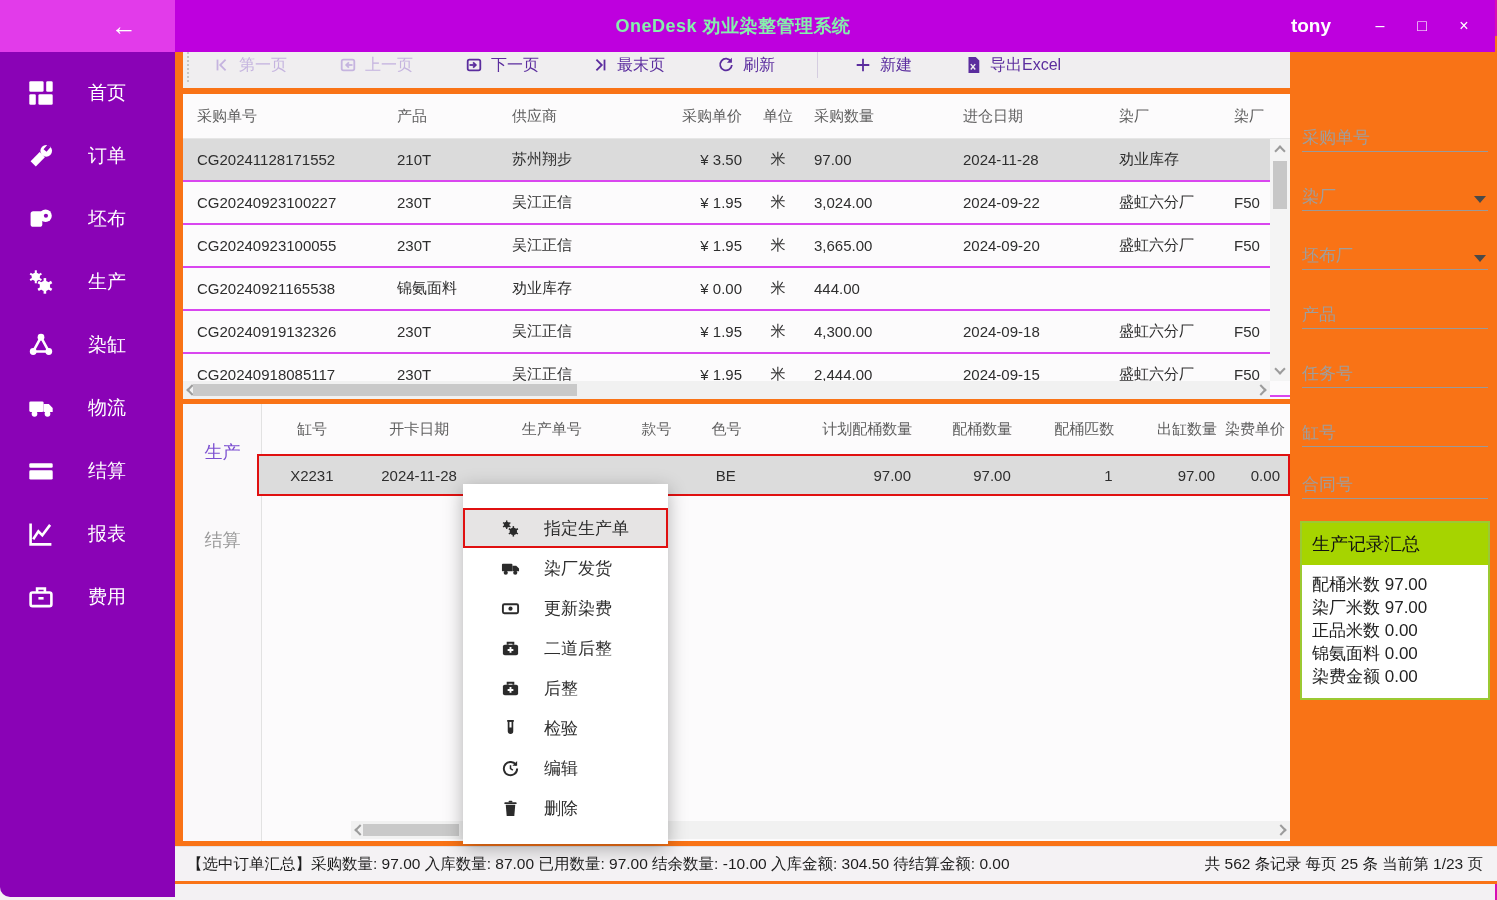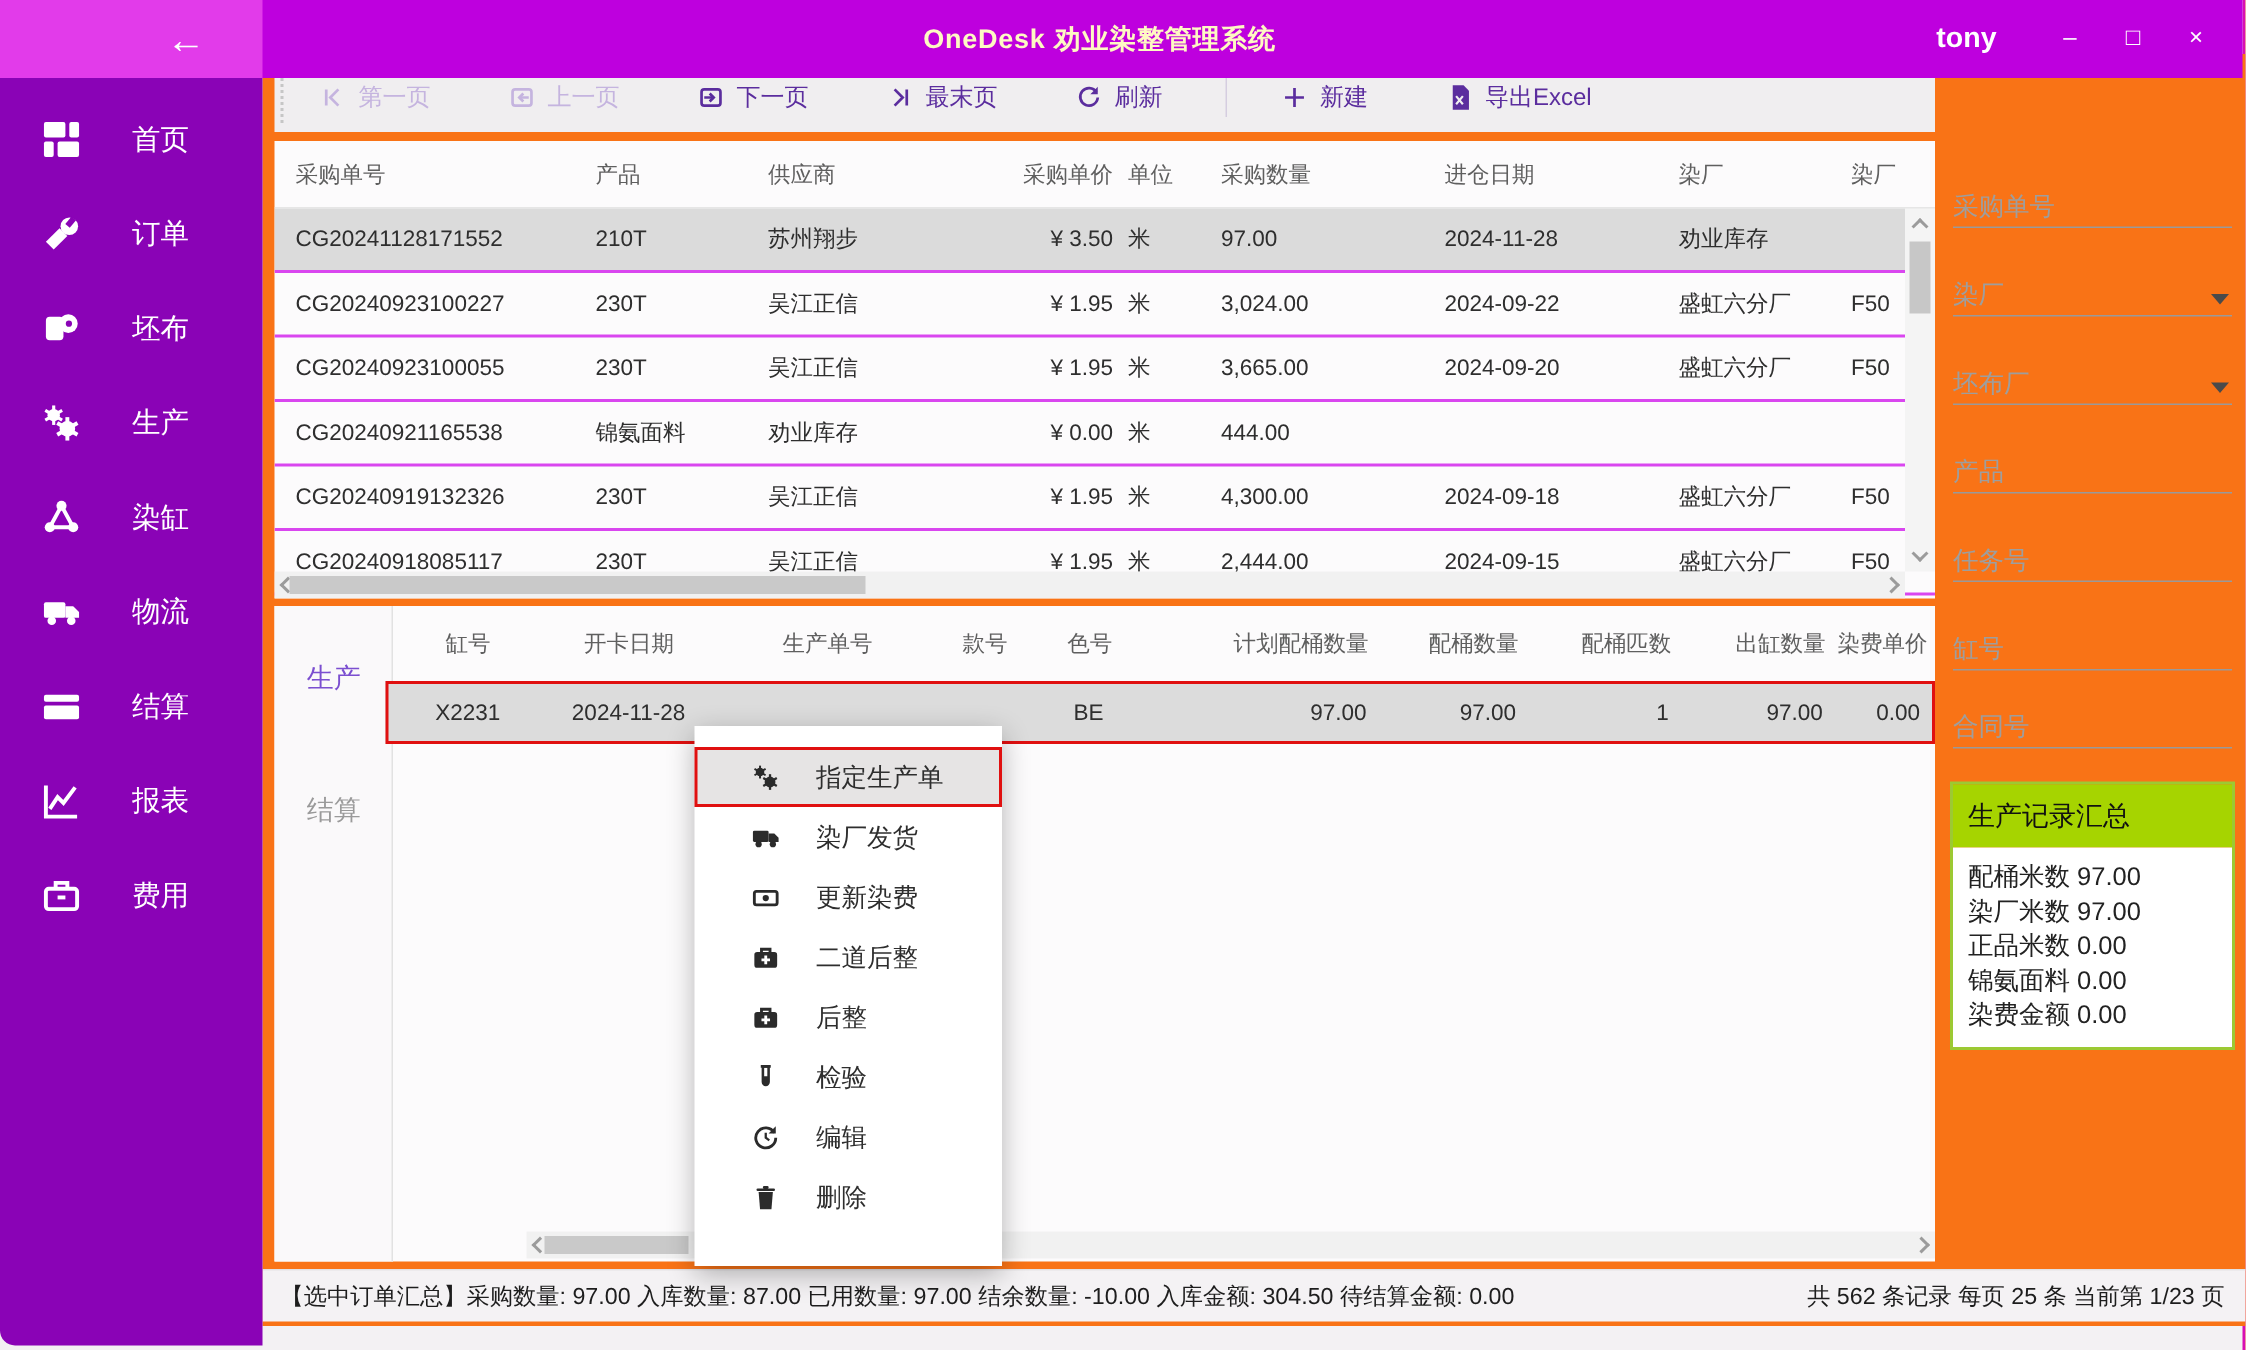--- a/index.html
+++ b/index.html
@@ -4,21 +4,21 @@
 <style>
   * { margin:0; padding:0; box-sizing:border-box; }
   html,body { width:1497px; height:900px; overflow:hidden; }
   body { font-family:"Liberation Sans","DejaVu Sans",sans-serif; font-size:15px; color:#2e2e2e; background:#f3f1f3; }
   .window { position:relative; width:1497px; height:900px; background:#f3f1f3; border-right:2px solid #d70fb4; }
 
   
   .titlebar { position:absolute; left:0; top:0; width:100%; height:52px; background:#be00de; display:flex; align-items:center; z-index:30; }
   .back-area { width:175px; height:52px; background:#e23bea; display:flex; align-items:center; justify-content:flex-end; padding-right:38px; }
   .back-arrow { color:#fff; font-size:26px; line-height:1; cursor:pointer; }
-  .tb-center { flex:1; text-align:center; color:#fef9c3; font-size:18px; font-weight:bold; letter-spacing:.5px; }
+  .tb-center { flex:1; text-align:center; color:#86efac; font-size:18px; font-weight:bold; letter-spacing:.5px; }
   .tb-right { display:flex; align-items:center; gap:0; padding-right:10px; }
   .tb-user { color:#fff; font-size:19px; font-weight:bold; margin-right:28px; }
   .win-btn { width:42px; height:52px; display:flex; align-items:center; justify-content:center; color:#fff; font-size:16px; cursor:pointer; }
 
   
   .sidebar { position:absolute; left:0; top:52px; width:175px; height:845px; background:#8a03b6; border-bottom-left-radius:10px; z-index:20; }
   .side-item { height:62px; display:flex; align-items:center; padding-left:26px; color:#fff; cursor:pointer; margin-top:1px; }
   .side-item:first-child { margin-top:10px; }
   .side-icon { width:30px; height:30px; display:flex; align-items:center; justify-content:center; }
   .side-icon svg { width:26px; height:26px; }
@@ -37,21 +37,21 @@
   .tool-btn .filled { fill:#5b2d9e; stroke:none; }
   .tool-sep { width:1px; height:26px; background:#d5cde0; margin:0 26px 0 0; }
 
   
   .ptable { position:absolute; left:8px; top:58px; width:1107px; height:305px; background:#fcfbfc; overflow:hidden; }
   .prow { display:flex; height:43px; align-items:center; border-bottom:2px solid #d946ef; padding-left:14px; }
   .phead { height:45px; color:#5f5f5f; border-bottom:1px solid #e6e6e6; }
   .prow.selected { background:#dbdbdb; }
   .pc { padding-right:10px; overflow:hidden; white-space:nowrap; }
   .c0{width:200px;} .c1{width:115px;} .c2{width:135px;} .c3{width:105px;text-align:right;}
-  .c4{width:62px;text-align:left;} .c5{width:125px;} .c6{width:180px;padding-left:24px;}
+  .c4{width:62px;text-align:center;} .c5{width:125px;} .c6{width:180px;padding-left:24px;}
   .c7{width:115px;} .c8{width:36px;padding-right:0;}
   
   .hscroll { position:absolute; left:0; right:20px; bottom:0; height:18px; background:#f1f1f1; }
   .hthumb { position:absolute; top:3px; height:12px; background:#c9c9c9; }
   .vscroll { position:absolute; right:0; top:45px; bottom:18px; width:20px; background:#f4f4f4; }
   .vthumb { position:absolute; left:3px; width:14px; background:#c7c7c7; }
   .chev { position:absolute; width:8px; height:8px; border-left:2px solid #9b9b9b; border-top:2px solid #9b9b9b; }
   .chev.up { transform:rotate(45deg); left:6px; top:8px; }
   .chev.down { transform:rotate(225deg); left:6px; bottom:8px; }
   .chev.left { transform:rotate(-45deg); left:5px; top:5px; }
@@ -66,21 +66,21 @@
   .larea { position:absolute; left:80px; top:0; right:0; bottom:0; }
   .lhead { display:flex; height:50px; align-items:center; color:#5f5f5f; padding-left:8px; }
   .lc { padding-right:8px; white-space:nowrap; overflow:hidden; text-align:center; }
   .d0{width:90px;} .d1{width:125px;} .d2{width:140px;} .d3{width:70px;} .d4{width:70px;}
   .d5{width:155px;text-align:right;} .d6{width:100px;text-align:right;} .d7{width:102px;text-align:right;}
   .d8{width:103px;text-align:right;} .d9{width:65px;text-align:right;}
   .lrow-selected { display:flex; align-items:center; height:42px; background:#dcdcdc; border:2px solid #e01010; margin-left:-6px; padding-left:12px; }
   .lhscroll { position:absolute; left:168px; right:0; bottom:2px; height:18px; background:#f1f1f1; }
 
   
-  .cmenu { position:absolute; left:288px; top:448px; width:205px; height:360px; background:#fff; box-shadow:0 5px 18px rgba(0,0,0,.3); z-index:40; padding-top:14px; }
+  .cmenu { position:absolute; left:288px; top:448px; width:205px; height:360px; background:#fff; box-shadow:0 5px 18px rgba(0,0,0,.3); z-index:40; padding-top:24px; }
   .citem { display:flex; align-items:center; height:40px; padding-left:38px; gap:24px; font-size:17px; cursor:pointer; }
   .citem svg { width:19px; height:19px; }
   .citem.selected { background:#e6e4e4; outline:2px solid #e01010; outline-offset:-2px; }
 
   
   .rpanel { position:absolute; left:1125px; top:63px; width:190px; }
   .rfield { position:relative; height:59px; }
   .rfield input { position:absolute; left:2px; right:2px; bottom:6px; border:0; border-bottom:1px solid #9a9a9a; background:transparent; font-size:17px; font-family:inherit; padding:3px 0; color:#333; outline:none; }
   .rfield input::placeholder { color:#9e9e9e; }
   .dd-arrow { position:absolute; right:4px; bottom:14px; width:0; height:0; border-left:6px solid transparent; border-right:6px solid transparent; border-top:7px solid #4a4a4a; pointer-events:none; }

